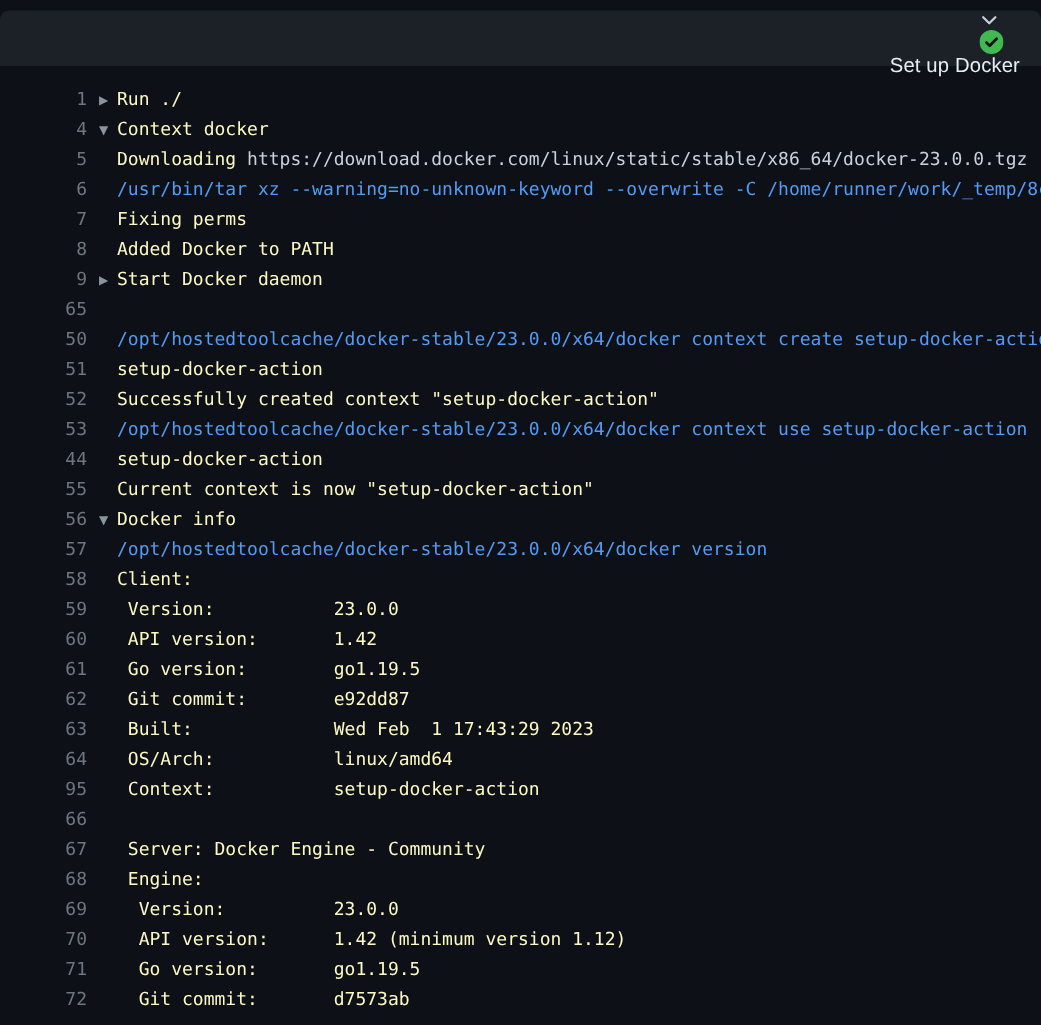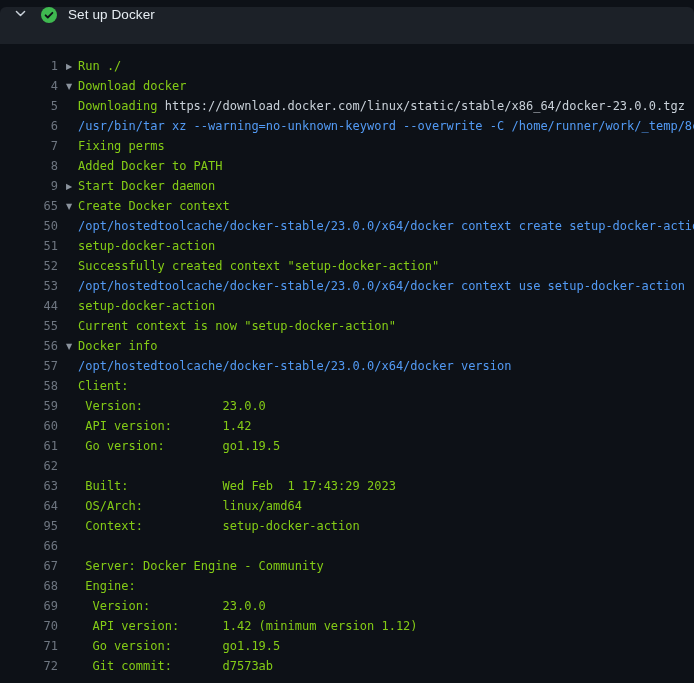--- a/index.html
+++ b/index.html
@@ -10,23 +10,24 @@
     overflow: hidden;
     font-family: "Liberation Sans", sans-serif;
   }
   .step-header {
     margin-top: 7px;
     height: 37px;
     width: 694px;
     background: #1c2128;
     border-radius: 6px 6px 0 0;
     display: flex;
-    align-items: flex-start;
+    align-items: flex-end;
     padding: 0 14px;
     cursor: pointer;
+    flex-direction: column;
   }
   .chev { display: inline-flex; align-items: center; width: 14px; margin-right: 13px; }
   .status { display: inline-flex; align-items: center; margin-right: 11px; }
   .step-title {
     color: #e6edf3;
     font-size: 13.5px;
     font-weight: 500;
     letter-spacing: 0.1px;
   }
   .log {
@@ -60,21 +61,21 @@
   }
   .content.indent { padding-left: 12px; }
   .arrow {
     display: inline-block;
     width: 12px;
     font-family: "DejaVu Sans", sans-serif;
     font-size: 8px;
     color: #8b949e;
     vertical-align: 1px;
   }
-  .seg-plain { color: #84cc16; }
+  .seg-plain { color: #fef9c3; }
   .seg-link  { color: #c9d1d9; cursor: pointer; }
   .seg-command { color: #539bf5; }
 </style>
 </head>
 <body>
 
 <div class="step-header">
   <span class="chev">
     <svg width="13" height="13" viewBox="0 0 16 16">
       <path d="M3 5.5l5 5 5-5" stroke="#c9d1d9" stroke-width="1.8" fill="none" stroke-linecap="round" stroke-linejoin="round"></path>
@@ -84,40 +85,40 @@
     <svg width="16" height="16" viewBox="0 0 16 16">
       <circle cx="8" cy="8" r="8" fill="#3fb950"></circle>
       <path d="M4.6 8.3l2.2 2.2 4.6-4.7" stroke="#0d1117" stroke-width="1.8" fill="none" stroke-linecap="round" stroke-linejoin="round"></path>
     </svg>
   </span>
   <span class="step-title">Set up Docker</span>
 </div>
 
 <div class="log">
     <div class="row group"><span class="num">1</span><span class="content"><span class="arrow">▶</span><span class="seg-plain">Run ./</span></span></div>
-    <div class="row group"><span class="num">4</span><span class="content"><span class="arrow">▼</span><span class="seg-plain">Download docker</span></span></div>
+    <div class="row group"><span class="num">4</span><span class="content"><span class="arrow">▼</span><span class="seg-plain">Context docker</span></span></div>
     <div class="row"><span class="num">5</span><span class="content indent"><span class="seg-plain">Downloading </span><span class="seg-link">https://download.docker.com/linux/static/stable/x86_64/docker-23.0.0.tgz</span></span></div>
     <div class="row"><span class="num">6</span><span class="content indent"><span class="seg-command">/usr/bin/tar xz --warning=no-unknown-keyword --overwrite -C /home/runner/work/_temp/8c93</span></span></div>
     <div class="row"><span class="num">7</span><span class="content indent"><span class="seg-plain">Fixing perms</span></span></div>
     <div class="row"><span class="num">8</span><span class="content indent"><span class="seg-plain">Added Docker to PATH</span></span></div>
     <div class="row group"><span class="num">9</span><span class="content"><span class="arrow">▶</span><span class="seg-plain">Start Docker daemon</span></span></div>
-    <div class="row group"><span class="num">65</span><span class="content"><span class="arrow">▼</span><span class="seg-plain">Create Docker context</span></span></div>
+    <div class="row group"><span class="num">65</span></div>
     <div class="row"><span class="num">50</span><span class="content indent"><span class="seg-command">/opt/hostedtoolcache/docker-stable/23.0.0/x64/docker context create setup-docker-action</span></span></div>
     <div class="row"><span class="num">51</span><span class="content indent"><span class="seg-plain">setup-docker-action</span></span></div>
     <div class="row"><span class="num">52</span><span class="content indent"><span class="seg-plain">Successfully created context "setup-docker-action"</span></span></div>
     <div class="row"><span class="num">53</span><span class="content indent"><span class="seg-command">/opt/hostedtoolcache/docker-stable/23.0.0/x64/docker context use setup-docker-action</span></span></div>
     <div class="row"><span class="num">44</span><span class="content indent"><span class="seg-plain">setup-docker-action</span></span></div>
     <div class="row"><span class="num">55</span><span class="content indent"><span class="seg-plain">Current context is now "setup-docker-action"</span></span></div>
     <div class="row group"><span class="num">56</span><span class="content"><span class="arrow">▼</span><span class="seg-plain">Docker info</span></span></div>
     <div class="row"><span class="num">57</span><span class="content indent"><span class="seg-command">/opt/hostedtoolcache/docker-stable/23.0.0/x64/docker version</span></span></div>
     <div class="row"><span class="num">58</span><span class="content indent"><span class="seg-plain">Client:</span></span></div>
     <div class="row"><span class="num">59</span><span class="content indent"><span class="seg-plain"> Version:           23.0.0</span></span></div>
     <div class="row"><span class="num">60</span><span class="content indent"><span class="seg-plain"> API version:       1.42</span></span></div>
     <div class="row"><span class="num">61</span><span class="content indent"><span class="seg-plain"> Go version:        go1.19.5</span></span></div>
-    <div class="row"><span class="num">62</span></div>
+    <div class="row"><span class="num">62</span><span class="content indent"><span class="seg-plain"> Git commit:        e92dd87</span></span></div>
     <div class="row"><span class="num">63</span><span class="content indent"><span class="seg-plain"> Built:             Wed Feb  1 17:43:29 2023</span></span></div>
     <div class="row"><span class="num">64</span><span class="content indent"><span class="seg-plain"> OS/Arch:           linux/amd64</span></span></div>
     <div class="row"><span class="num">95</span><span class="content indent"><span class="seg-plain"> Context:           setup-docker-action</span></span></div>
     <div class="row"><span class="num">66</span><span class="content indent"></span></div>
     <div class="row"><span class="num">67</span><span class="content indent"><span class="seg-plain"> Server: Docker Engine - Community</span></span></div>
     <div class="row"><span class="num">68</span><span class="content indent"><span class="seg-plain"> Engine:</span></span></div>
     <div class="row"><span class="num">69</span><span class="content indent"><span class="seg-plain">  Version:          23.0.0</span></span></div>
     <div class="row"><span class="num">70</span><span class="content indent"><span class="seg-plain">  API version:      1.42 (minimum version 1.12)</span></span></div>
     <div class="row"><span class="num">71</span><span class="content indent"><span class="seg-plain">  Go version:       go1.19.5</span></span></div>
     <div class="row"><span class="num">72</span><span class="content indent"><span class="seg-plain">  Git commit:       d7573ab</span></span></div>

